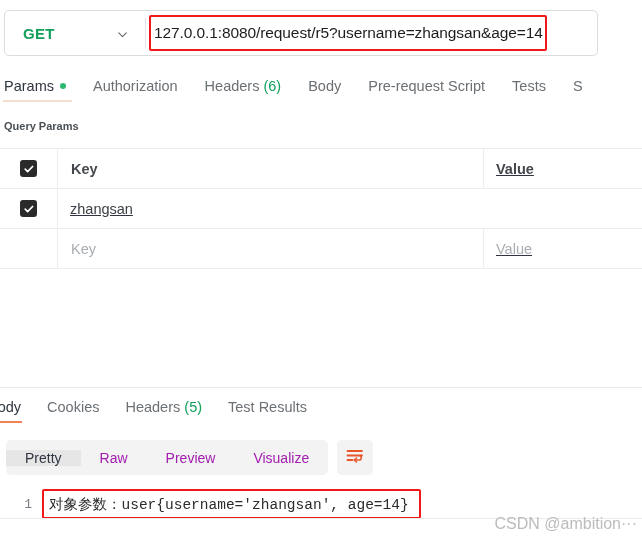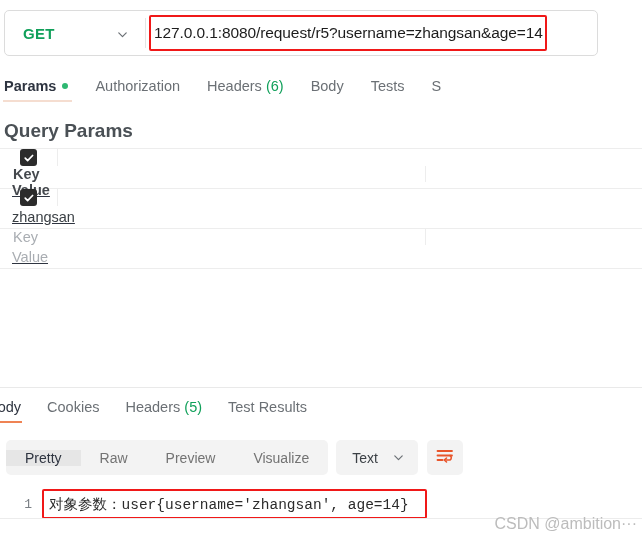--- a/index.html
+++ b/index.html
@@ -122,37 +122,36 @@
     vertical-align: 2px;
     margin-left: 6px;
   }
   .count-green { color: #10a05a; }
 
   
   .qp-title {
     position: absolute;
     left: 4px;
     top: 120px;
-    font-size: 19px;
+    font-size: 11px;
     font-weight: bold;
     color: #4a5055;
   }
   .params-table {
     position: absolute;
     left: 0;
     top: 148px;
     width: 642px;
     border-top: 1px solid #ededed;
     border-bottom: 1px solid #ededed;
   }
   .prow {
     display: flex;
     height: 39px;
     border-bottom: 1px solid #ededed;
-    flex-direction: column;
   }
   .prow:last-child { border-bottom: none; }
   .pcell-check {
     width: 58px;
     border-right: 1px solid #ededed;
     display: flex;
     align-items: center;
     justify-content: center;
     box-sizing: border-box;
   }
@@ -241,21 +240,21 @@
     border-radius: 5px;
     overflow: hidden;
     height: 35px;
     align-items: center;
   }
   .seg {
     display: flex;
     align-items: center;
     padding: 0 19px;
     font-size: 14px;
-    color: #737373;
+    color: #a21caf;
     cursor: pointer;
     white-space: nowrap;
   }
   .seg.active {
     background: #e6e6e6;
     color: #2e3440;
   }
   .fmt-select {
     margin-left: 8px;
     height: 35px;
@@ -300,21 +299,21 @@
     font-size: 13px;
     color: #7a7f85;
   }
   .code-box {
     position: relative;
     border: 2.5px solid #f01818;
     border-radius: 2px;
     height: 30px;
     display: flex;
     align-items: center;
-    padding: 0 16px 0 5px;
+    padding: 0 10px 0 5px;
     box-sizing: border-box;
   }
   .code-text {
     font-family: "Liberation Mono", monospace;
     font-size: 14.5px;
     color: #2b2b2b;
     white-space: nowrap;
   }
   .code-underline {
     position: absolute;
@@ -346,33 +345,36 @@
         </svg>
     </span>
   </div>
   <div class="method-divider"></div>
   <div class="url-wrap">
     <div class="url-input" title="Enter request URL">127.0.0.1:8080/request/r5?username=zhangsan&amp;age=14</div>
   </div>
 </div>
 
 <div class="req-tabs">
-  <div class="req-tab active" style="margin-left:4px;font-weight:bold;">
+  <div class="req-tab active" style="margin-left:4px;">
     <span>Params</span><span class="dot"></span>
     <span class="tab-underline"></span>
   </div>
   <div class="req-tab">
     <span>Authorization</span>
   </div>
   <div class="req-tab">
     <span>Headers</span>
     <span class="count-green">(6)</span>
   </div>
   <div class="req-tab">
     <span>Body</span>
+  </div>
+  <div class="req-tab">
+    <span>Pre-request Script</span>
   </div>
   <div class="req-tab">
     <span>Tests</span>
   </div>
   <div class="req-tab">
     <span>S</span>
   </div>
 </div>
 
 <div class="qp-title">Query Params</div>
@@ -447,28 +449,20 @@
     </div>
     <div class="seg">
       <span>Raw</span>
     </div>
     <div class="seg">
       <span>Preview</span>
     </div>
     <div class="seg">
       <span>Visualize</span>
     </div>
-  </div>
-  <div class="fmt-select">
-    <span>Text</span>
-    <span class="chev">
-      <svg viewBox="0 0 14 14" width="13" height="13">
-          <path d="M3 5.3 L7 9.3 L11 5.3" fill="none" stroke="#6b7075" stroke-width="1.3" stroke-linecap="round" stroke-linejoin="round"></path>
-        </svg>
-    </span>
   </div>
   <div class="wrap-btn">
     <span>
       <svg viewBox="0 0 20 18" width="20" height="18">
         <line x1="2.5" y1="4" x2="17" y2="4" stroke="#e8552b" stroke-width="1.8" stroke-linecap="round"></line>
         <line x1="2.5" y1="8.5" x2="17" y2="8.5" stroke="#e8552b" stroke-width="1.8" stroke-linecap="round"></line>
         <path d="M2.5 13 L7.5 13" stroke="#e8552b" stroke-width="1.8" stroke-linecap="round"></path>
         <path d="M9.5 13 L15 13 A2.6 2.6 0 0 0 15 8.5" fill="none" stroke="#e8552b" stroke-width="1.6" stroke-linecap="round"></path>
         <path d="M11.5 11 L9.3 13 L11.5 15" fill="none" stroke="#e8552b" stroke-width="1.6" stroke-linecap="round" stroke-linejoin="round"></path>
       </svg>

